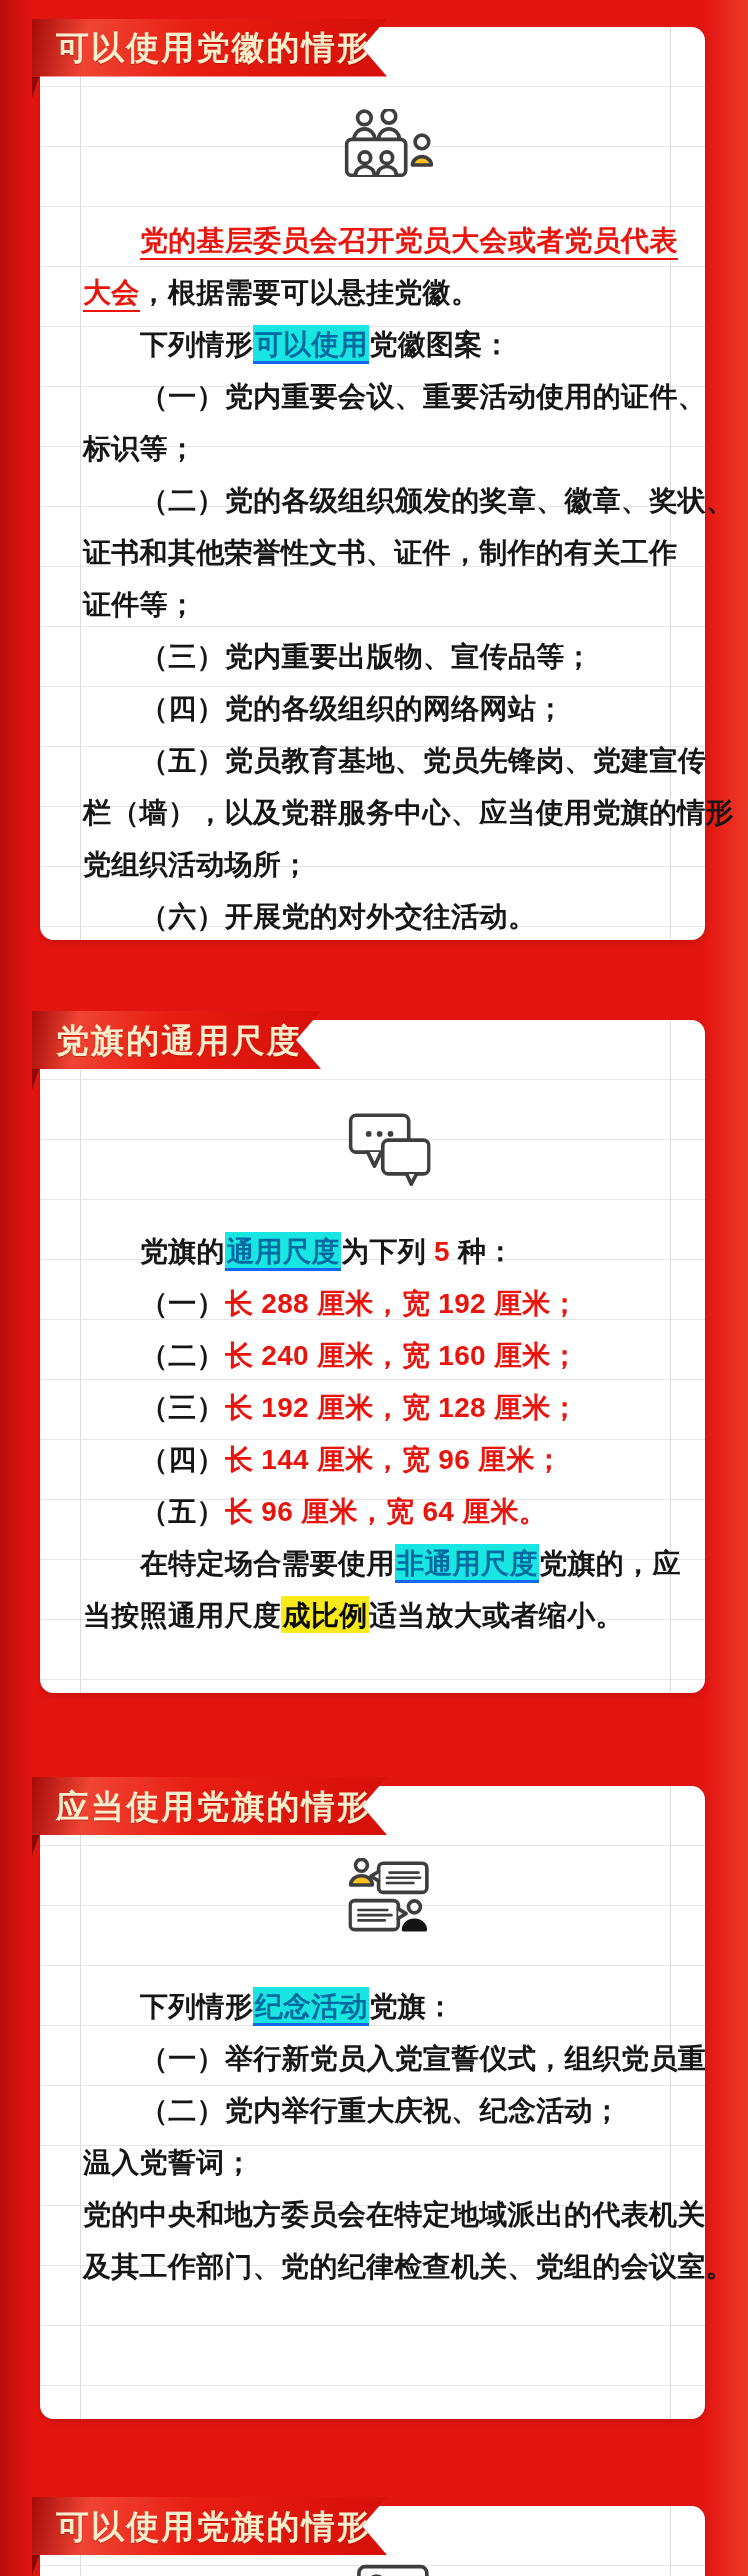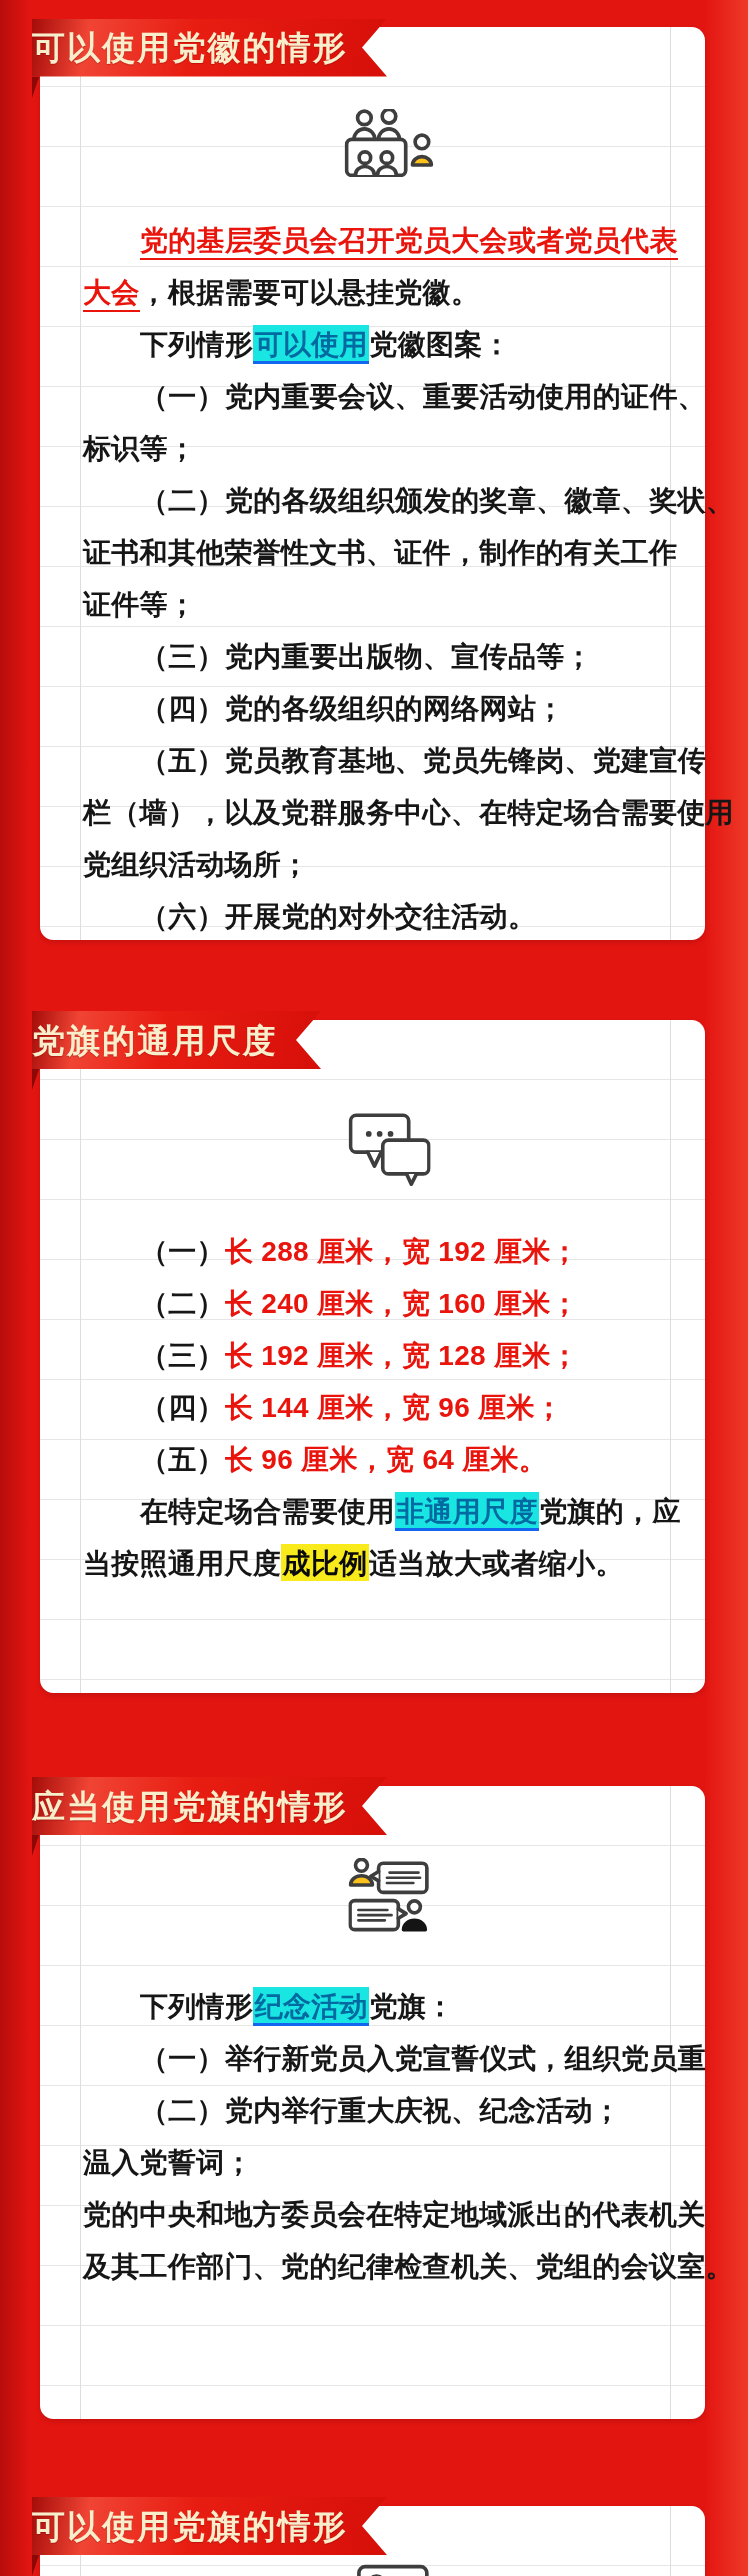--- a/index.html
+++ b/index.html
@@ -18,21 +18,21 @@
   }
   .card::before,.card::after{
     content:"";position:absolute;top:0;bottom:0;width:1px;background:#dddddd;
   }
   .card::before{left:40px;}
   .card::after{left:630px;}
   .ribbon{
     position:absolute;left:32px;top:0;height:58px;
     background:linear-gradient(100deg,#a50c09 0%,#f04434 16%,#e81d12 45%,#d60f09 100%);
     clip-path:polygon(0 0,100% 0,calc(100% - 25px) 50%,100% 100%,0 100%);
-    display:flex;align-items:center;box-sizing:border-box;
+    display:flex;align-items:center;padding-left:24px;box-sizing:border-box;
     z-index:3;
   }
   .ribbon-label{
     color:#f8eecb;font-size:33px;font-weight:900;letter-spacing:2.1px;line-height:1;
     text-shadow:0 1px 1px rgba(120,0,0,.35);white-space:nowrap;
   }
   .ribbon-fold{
     position:absolute;left:32px;top:58px;width:0;height:0;z-index:2;
     border-left:7.2px solid #8c0806;border-bottom:21.6px solid transparent;
   }
@@ -73,21 +73,21 @@
           <div class="tl"><span class="sg-ru">大会</span><span class="sg-b">，根据需要可以悬挂党徽。</span></div>
           <div class="tl ind"><span class="sg-b">下列情形</span><span class="sg-c">可以使用</span><span class="sg-b">党徽图案：</span></div>
           <div class="tl ind"><span class="sg-b">（一）党内重要会议、重要活动使用的证件、</span></div>
           <div class="tl"><span class="sg-b">标识等；</span></div>
           <div class="tl ind"><span class="sg-b">（二）党的各级组织颁发的奖章、徽章、奖状、</span></div>
           <div class="tl"><span class="sg-b">证书和其他荣誉性文书、证件，制作的有关工作</span></div>
           <div class="tl"><span class="sg-b">证件等；</span></div>
           <div class="tl ind"><span class="sg-b">（三）党内重要出版物、宣传品等；</span></div>
           <div class="tl ind"><span class="sg-b">（四）党的各级组织的网络网站；</span></div>
           <div class="tl ind"><span class="sg-b">（五）党员教育基地、党员先锋岗、党建宣传</span></div>
-          <div class="tl"><span class="sg-b">栏（墙），以及党群服务中心、在特定场合需要使用</span></div>
+          <div class="tl"><span class="sg-b">栏（墙），以及党群服务中心、应当使用党旗的情形</span></div>
           <div class="tl"><span class="sg-b">党组织活动场所；</span></div>
           <div class="tl ind"><span class="sg-b">（六）开展党的对外交往活动。</span></div>
         </div>
       </div>
       <div class="ribbon" style="width: 355px;">
         <span class="ribbon-label">可以使用党徽的情形</span>
       </div>
       <div class="ribbon-fold"></div>
     </div>
     <div class="section" style="top: 1011px;">
@@ -97,20 +97,21 @@
       <rect x="4" y="4" width="112" height="71" rx="11" fill="#fff"></rect>
       <path d="M37 75 L50 102 L63 75" fill="#fff"></path>
       <rect x="66" y="52" width="89" height="65" rx="11" fill="#fff"></rect>
       <path d="M112 117 L121 137 L131 117" fill="#fff"></path>
       <circle cx="39" cy="40" r="5.5" fill="#3e3e3e" stroke="none"></circle>
       <circle cx="60" cy="40" r="5.5" fill="#3e3e3e" stroke="none"></circle>
       <circle cx="81" cy="40" r="5.5" fill="#3e3e3e" stroke="none"></circle>
     </svg>
         </div>
         <div class="textblock" style="top: 206px;">
+          <div class="tl ind"><span class="sg-b">党旗的</span><span class="sg-c">通用尺度</span><span class="sg-b">为下列 </span><span class="sg-r">5</span><span class="sg-b"> 种：</span></div>
           <div class="tl ind"><span class="sg-b">（一）</span><span class="sg-r">长 288 厘米，宽 192 厘米；</span></div>
           <div class="tl ind"><span class="sg-b">（二）</span><span class="sg-r">长 240 厘米，宽 160 厘米；</span></div>
           <div class="tl ind"><span class="sg-b">（三）</span><span class="sg-r">长 192 厘米，宽 128 厘米；</span></div>
           <div class="tl ind"><span class="sg-b">（四）</span><span class="sg-r">长 144 厘米，宽 96 厘米；</span></div>
           <div class="tl ind"><span class="sg-b">（五）</span><span class="sg-r">长 96 厘米，宽 64 厘米。</span></div>
           <div class="tl ind"><span class="sg-b">在特定场合需要使用</span><span class="sg-c">非通用尺度</span><span class="sg-b">党旗的，应</span></div>
           <div class="tl"><span class="sg-b">当按照通用尺度</span><span class="sg-y">成比例</span><span class="sg-b">适当放大或者缩小。</span></div>
         </div>
       </div>
       <div class="ribbon" style="width: 289px;">

